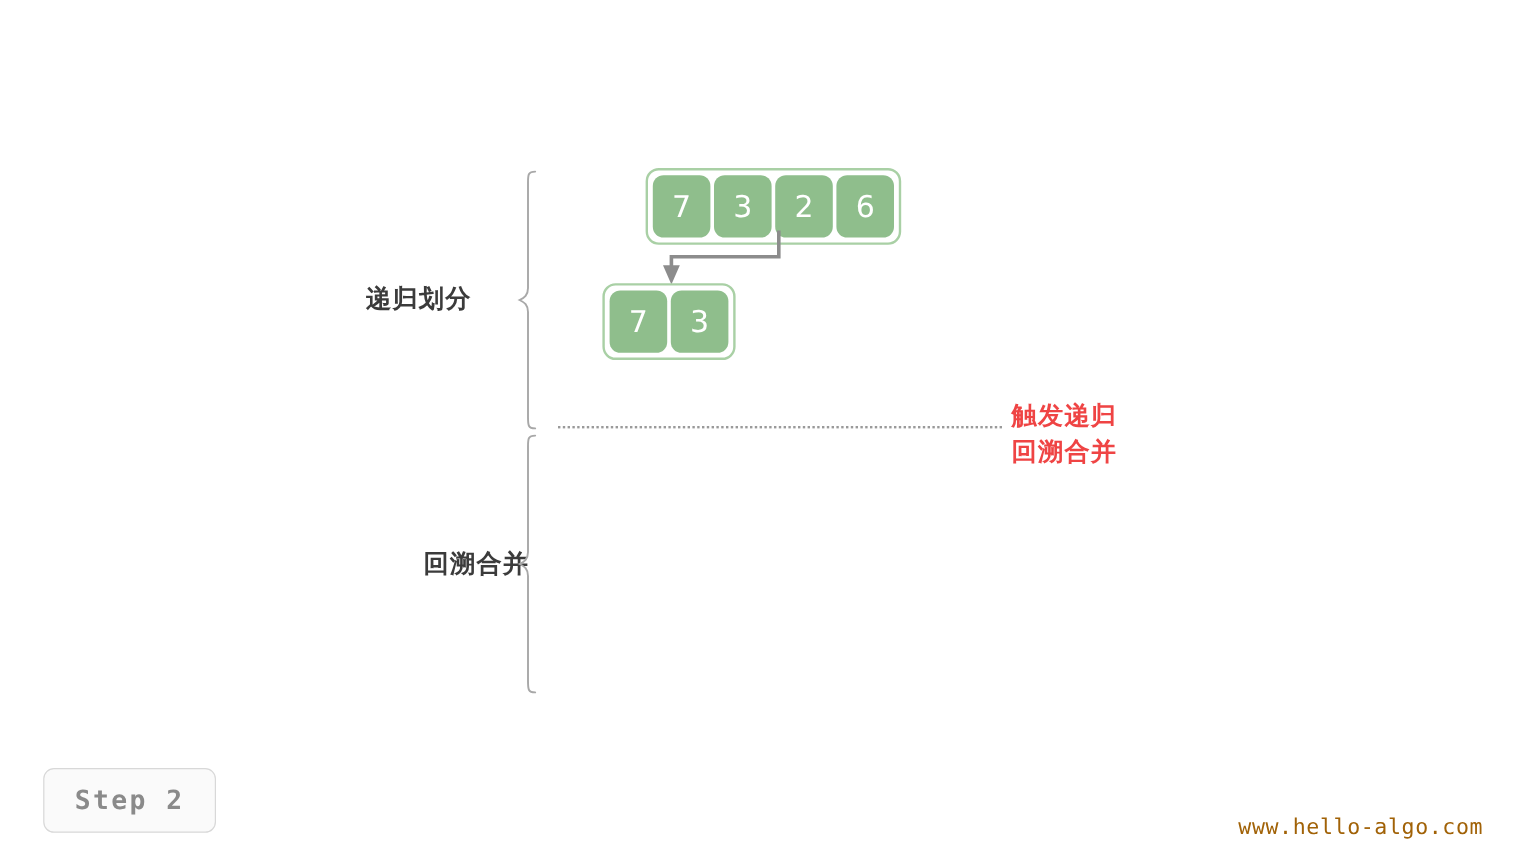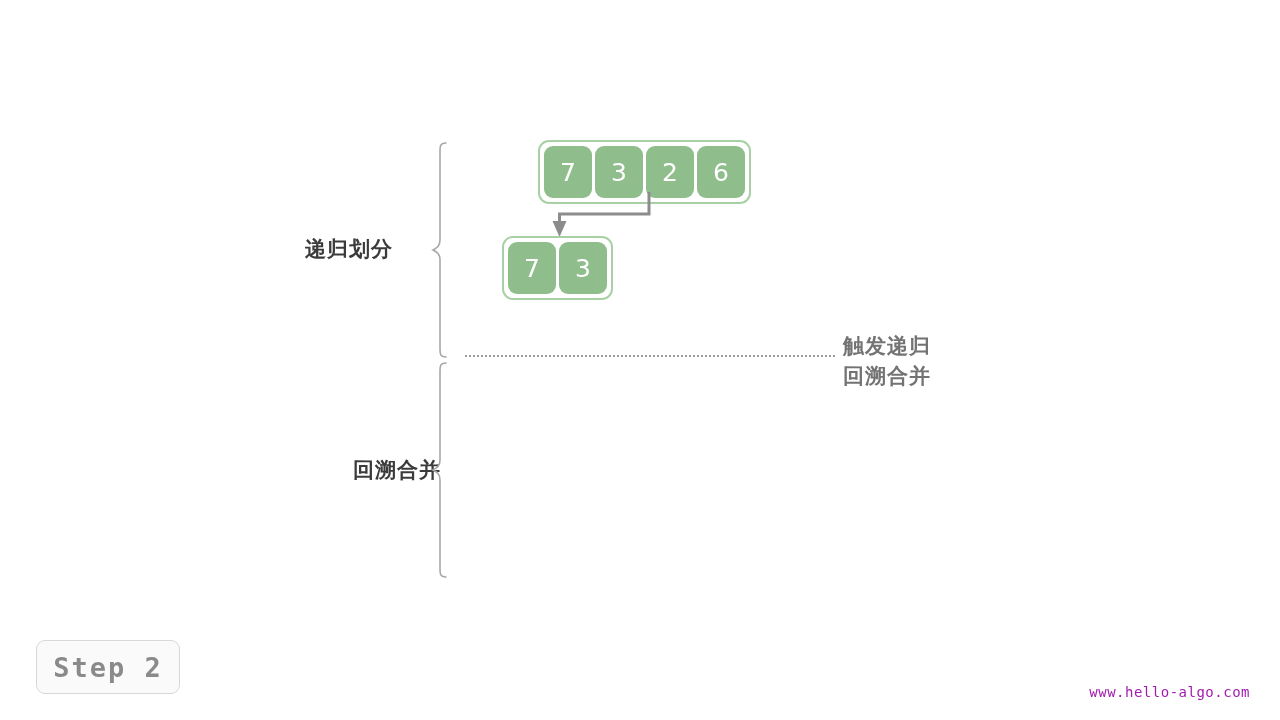--- a/index.html
+++ b/index.html
@@ -83,21 +83,21 @@
     border-top: 2px dotted #9a9a9a;
   }
 
   
   #termination-note {
     position: absolute;
     left: 843px;
     top: 331px;
     font-size: 21px;
     font-weight: bold;
-    color: #737373;
+    color: #ef4444;
     line-height: 30px;
     letter-spacing: 1px;
     white-space: nowrap;
     font-family: "DejaVu Sans", "Liberation Sans", sans-serif;
   }
 
   
   #step-badge {
     position: absolute;
     left: 36px;
@@ -107,34 +107,34 @@
     box-sizing: border-box;
     border: 1px solid #d8d8d8;
     border-radius: 9px;
     background: #fafafa;
     display: flex;
     align-items: center;
     justify-content: center;
   }
   #step-badge-text {
     font-family: "DejaVu Sans Mono", "Liberation Mono", monospace;
-    font-size: 27px;
+    font-size: 22px;
     font-weight: bold;
     color: #8a8a8a;
     letter-spacing: 2px;
   }
 
   
   #watermark {
     position: absolute;
-    right: 30px;
+    right: 44px;
     bottom: 20px;
     font-family: "DejaVu Sans Mono", "Liberation Mono", monospace;
-    font-size: 14px;
-    color: #a21caf;
+    font-size: 18px;
+    color: #a16207;
     letter-spacing: 0.5px;
   }
 </style>
 </head>
 <body>
 
 <div class="section-label" id="label-divide">递归划分</div>
 
 <div class="section-label" id="label-merge">回溯合并</div>
 

